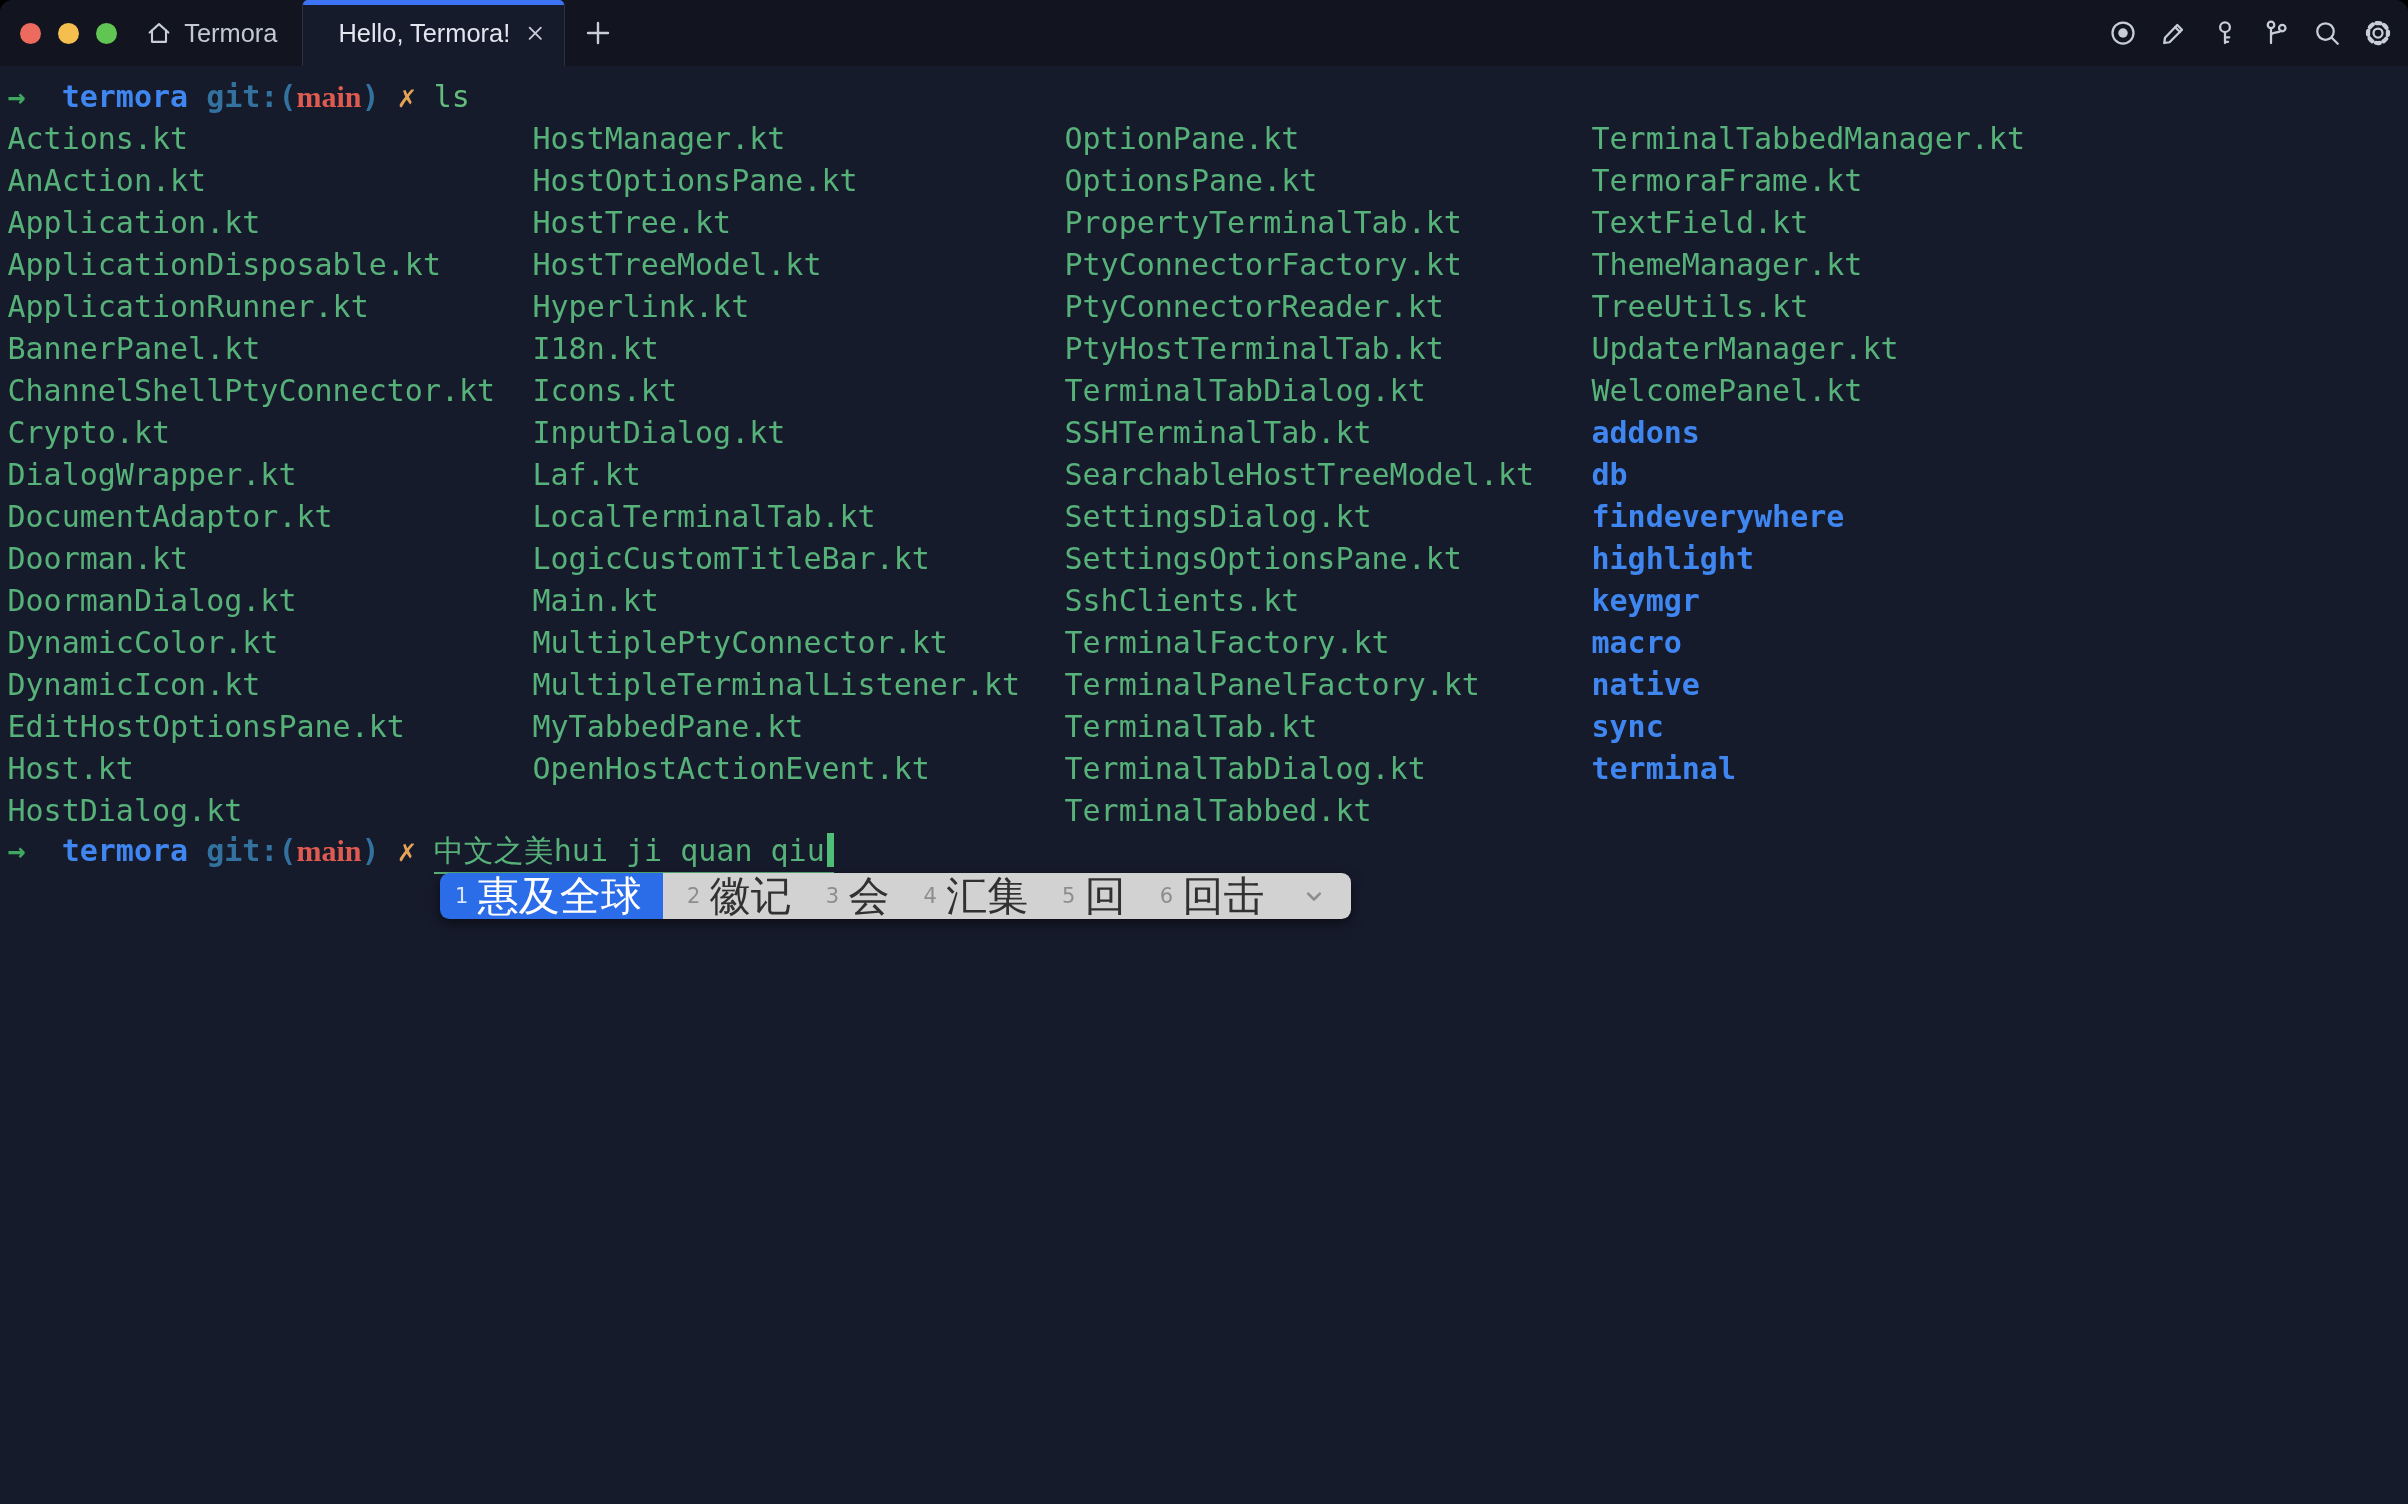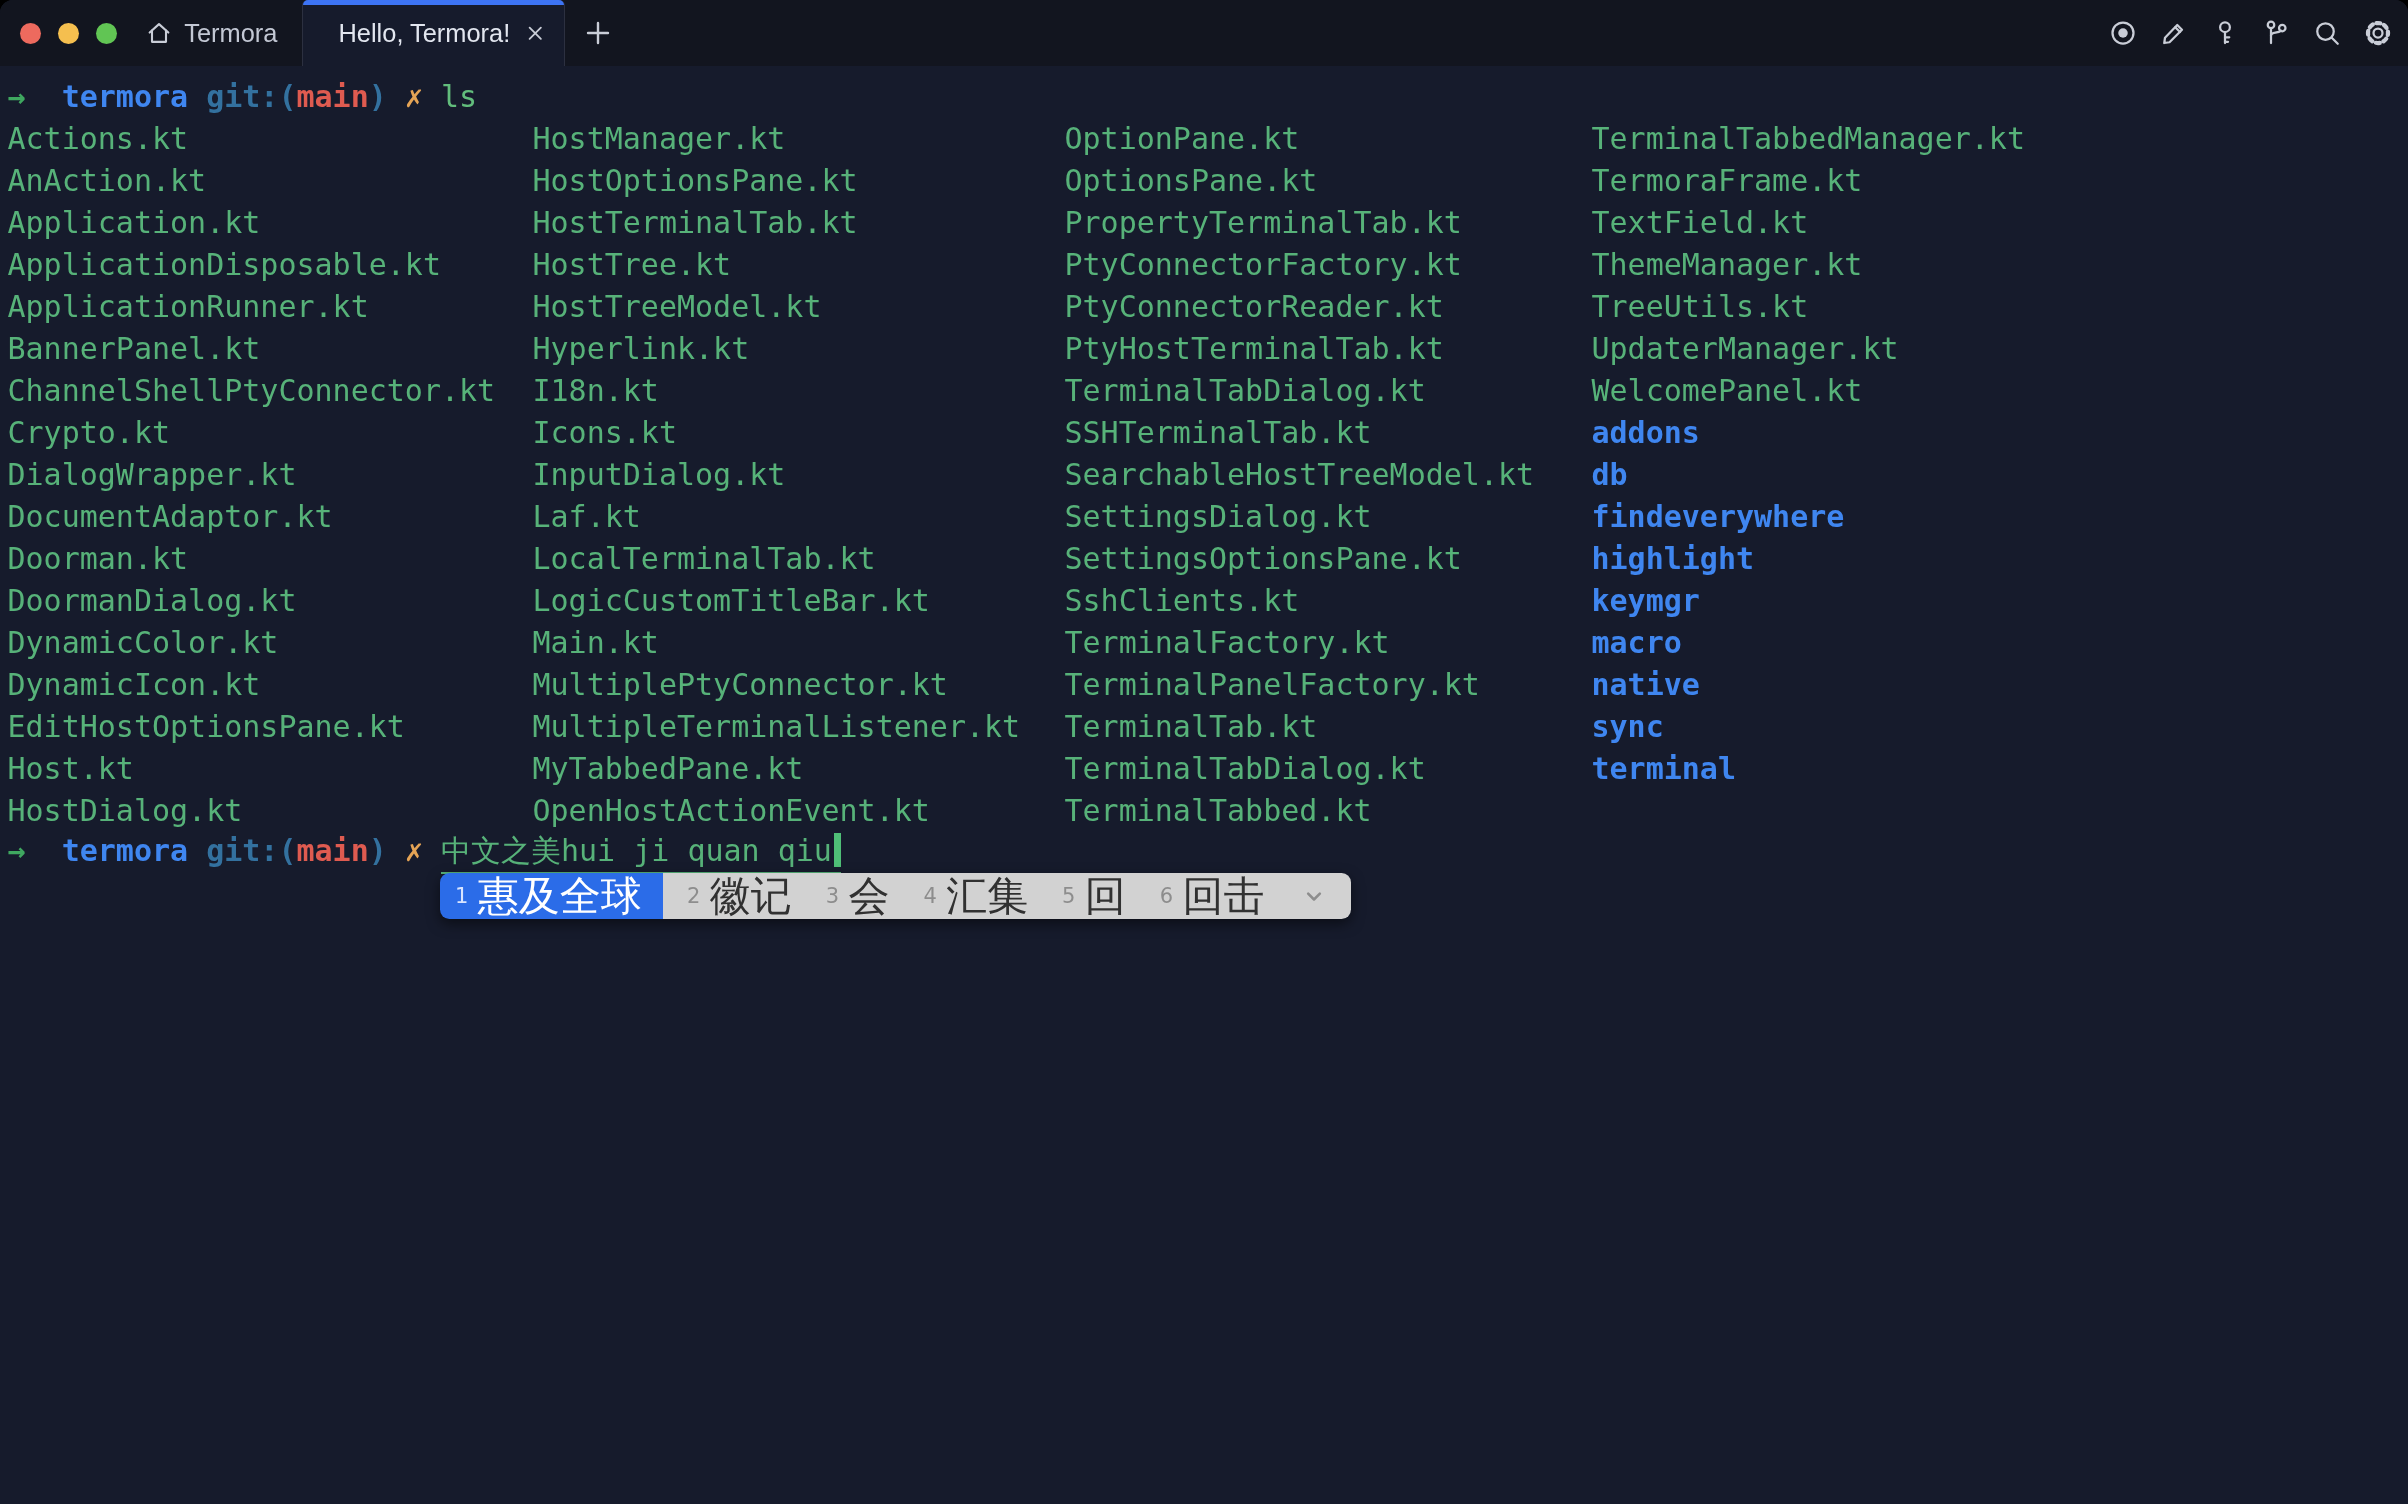--- a/index.html
+++ b/index.html
@@ -26,21 +26,21 @@
   
   .terminal{position:absolute;top:66px;left:0;right:0;bottom:0;background:#161b2c;
             font-family:"DejaVu Sans Mono","DejaVu Sans",monospace;font-size:30px;
             line-height:42px;color:#57b279;padding:10.4px 0 0 7.5px;}
   .pline{white-space:pre;}
   .green{color:#57b279;}
   .arrow{color:#3fa860;}
   .b{font-weight:bold;}
   .dirblue{color:#3f86f0;font-weight:bold;}
   .gitblue{color:#33719f;font-weight:bold;}
-  .branchred{color:#df5b50;font-weight:bold;}
+  .branchred{color:#df5b50;font-weight:bold;font-family:Liberation Serif, serif;}
   .dirty{color:#e5a455;font-weight:bold;}
   .cmd{color:#62bd7c;}
   .listing{position:relative;height:712px;}
   .ls-col{position:absolute;top:0;white-space:nowrap;}
   .ls-col.c0{left:0;}  .ls-col.c1{left:525px;}  .ls-col.c2{left:1057px;}  .ls-col.c3{left:1584px;}
   .ls-item{height:42px;}
   .ls-item.dir{color:#3f86f0;font-weight:bold;}
   .comp-wrap{display:inline-block;border-bottom:2.8px solid #57b279;padding-bottom:2.8px;line-height:36px;}
   .cursor{display:inline-block;width:7.5px;height:34px;background:#4fbf77;vertical-align:-5.6px;margin-left:1.9px;}
   
@@ -166,21 +166,20 @@
           <div class="ls-item file">DoormanDialog.kt</div>
           <div class="ls-item file">DynamicColor.kt</div>
           <div class="ls-item file">DynamicIcon.kt</div>
           <div class="ls-item file">EditHostOptionsPane.kt</div>
           <div class="ls-item file">Host.kt</div>
           <div class="ls-item file">HostDialog.kt</div>
         </div>
       <div class="ls-col c1">
           <div class="ls-item file">HostManager.kt</div>
           <div class="ls-item file">HostOptionsPane.kt</div>
-          <div class="ls-item file">HostTerminalTab.kt</div>
           <div class="ls-item file">HostTree.kt</div>
           <div class="ls-item file">HostTreeModel.kt</div>
           <div class="ls-item file">Hyperlink.kt</div>
           <div class="ls-item file">I18n.kt</div>
           <div class="ls-item file">Icons.kt</div>
           <div class="ls-item file">InputDialog.kt</div>
           <div class="ls-item file">Laf.kt</div>
           <div class="ls-item file">LocalTerminalTab.kt</div>
           <div class="ls-item file">LogicCustomTitleBar.kt</div>
           <div class="ls-item file">Main.kt</div>

